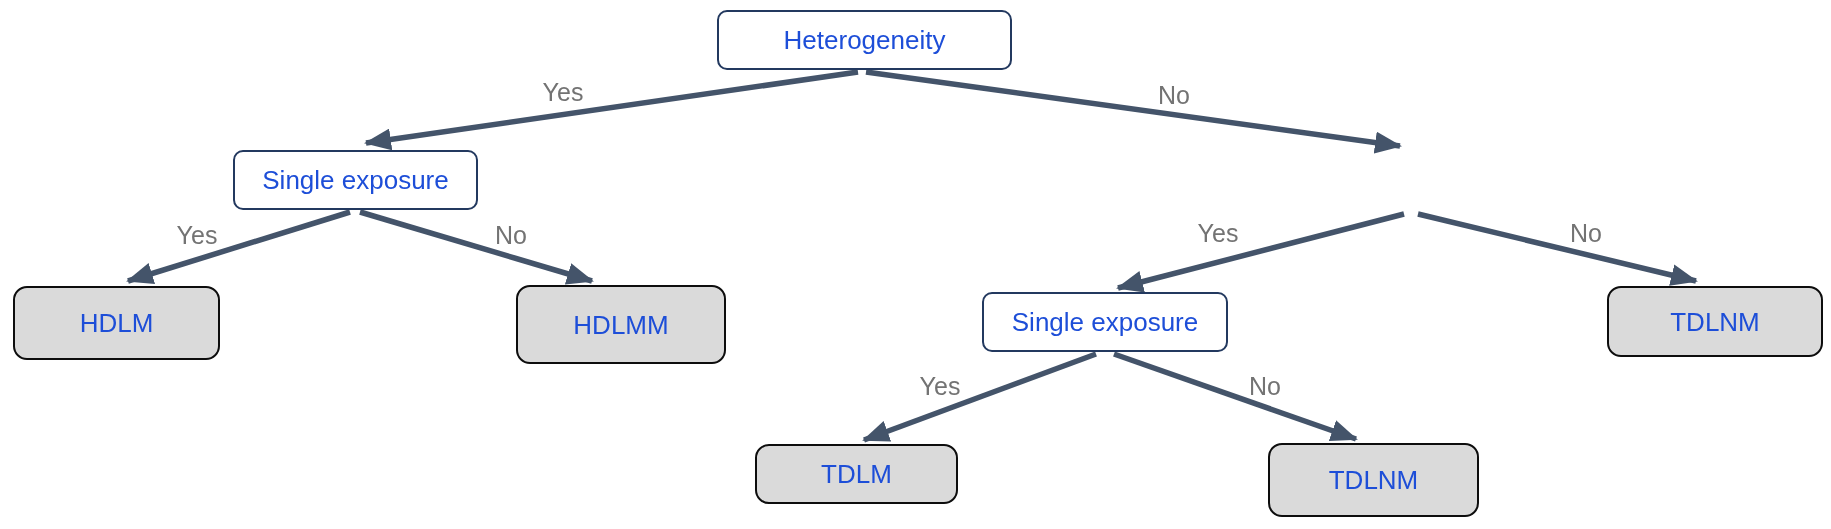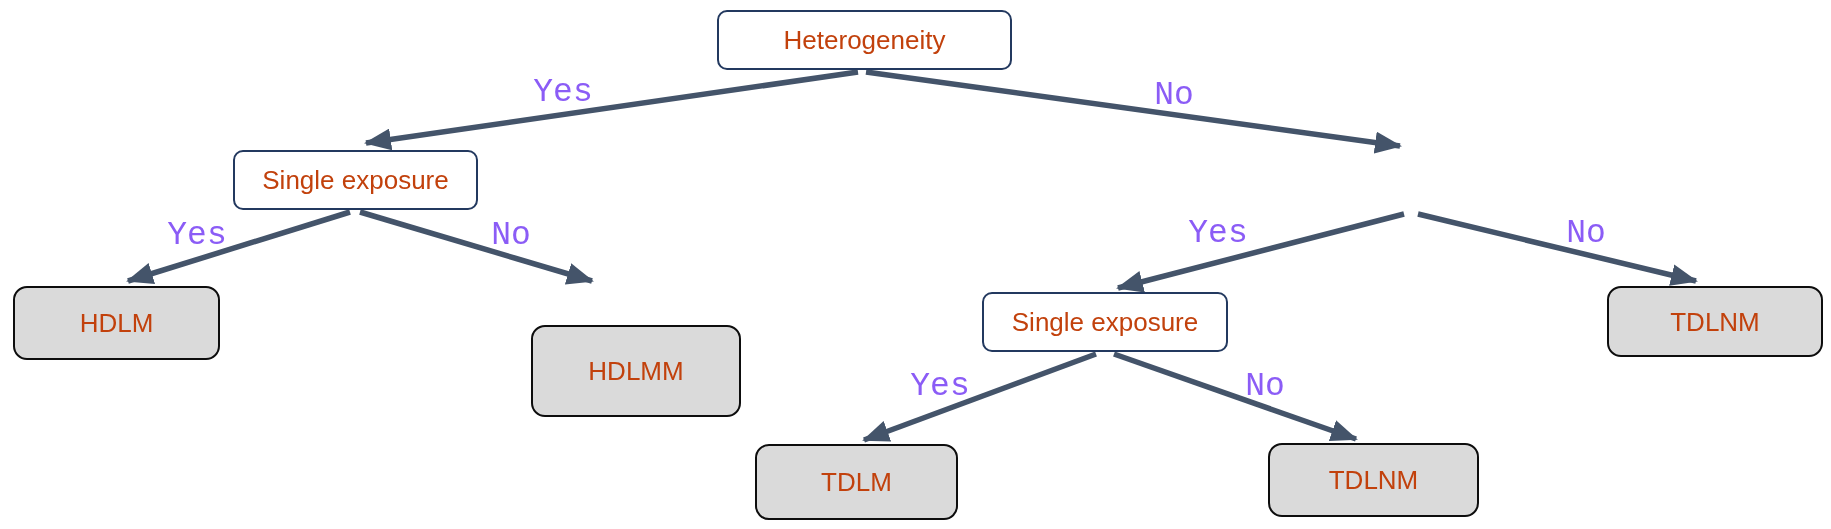--- a/index.html
+++ b/index.html
@@ -21,44 +21,43 @@
     top: 0;
     width: 1831px;
     height: 529px;
   }
   .node {
     position: absolute;
     display: flex;
     align-items: center;
     justify-content: center;
     box-sizing: border-box;
-    color: #c2410c;
+    color: #1d4ed8;
     font-size: 26px;
     line-height: 1;
     text-align: center;
     white-space: nowrap;
   }
   .decision {
     background: #ffffff;
     border: 2.5px solid #23395f;
     border-radius: 10px;
   }
   .leaf {
     background: #dadada;
     border: 2.5px solid #0d0d0d;
     border-radius: 14px;
   }
   .edge-label {
     position: absolute;
     transform: translate(-50%, -50%);
-    color: #8b5cf6;
-    font-size: 33px;
+    color: #737373;
+    font-size: 25px;
     line-height: 1;
     white-space: nowrap;
-    font-family: Liberation Mono, monospace;
   }
   .edge-line {
     stroke: #44546a;
     stroke-width: 5.5;
     fill: none;
   }
 </style>
 </head>
 <body>
 
@@ -82,25 +81,25 @@
 
   <div class="node decision" style="left:717px; top:10px; width:295px; height:60px;">Heterogeneity</div>
 
   <div class="node decision" style="left:233px; top:150px; width:245px; height:60px;">Single exposure</div>
 
 
   <div class="node decision" style="left:982px; top:292px; width:246px; height:60px;">Single exposure</div>
 
   <div class="node leaf" style="left:13px; top:286px; width:207px; height:74px;">HDLM</div>
 
-  <div class="node leaf" style="left:531px; top:285px; width:210px; height:92px;margin-top:40px;">HDLMM</div>
+  <div class="node leaf" style="left:516px; top:285px; width:210px; height:79px;">HDLMM</div>
 
   <div class="node leaf" style="left:1607px; top:286px; width:216px; height:71px;">TDLNM</div>
 
-  <div class="node leaf" style="left:755px; top:444px; width:203px; height:76px;">TDLM</div>
+  <div class="node leaf" style="left:755px; top:444px; width:203px; height:60px;">TDLM</div>
 
   <div class="node leaf" style="left:1268px; top:443px; width:211px; height:74px;">TDLNM</div>
 
   <div class="edge-label" style="left:563px; top:92px;">Yes</div>
 
   <div class="edge-label" style="left:1174px; top:95px;">No</div>
 
   <div class="edge-label" style="left:197px; top:235px;">Yes</div>
 
   <div class="edge-label" style="left:511px; top:235px;">No</div>

